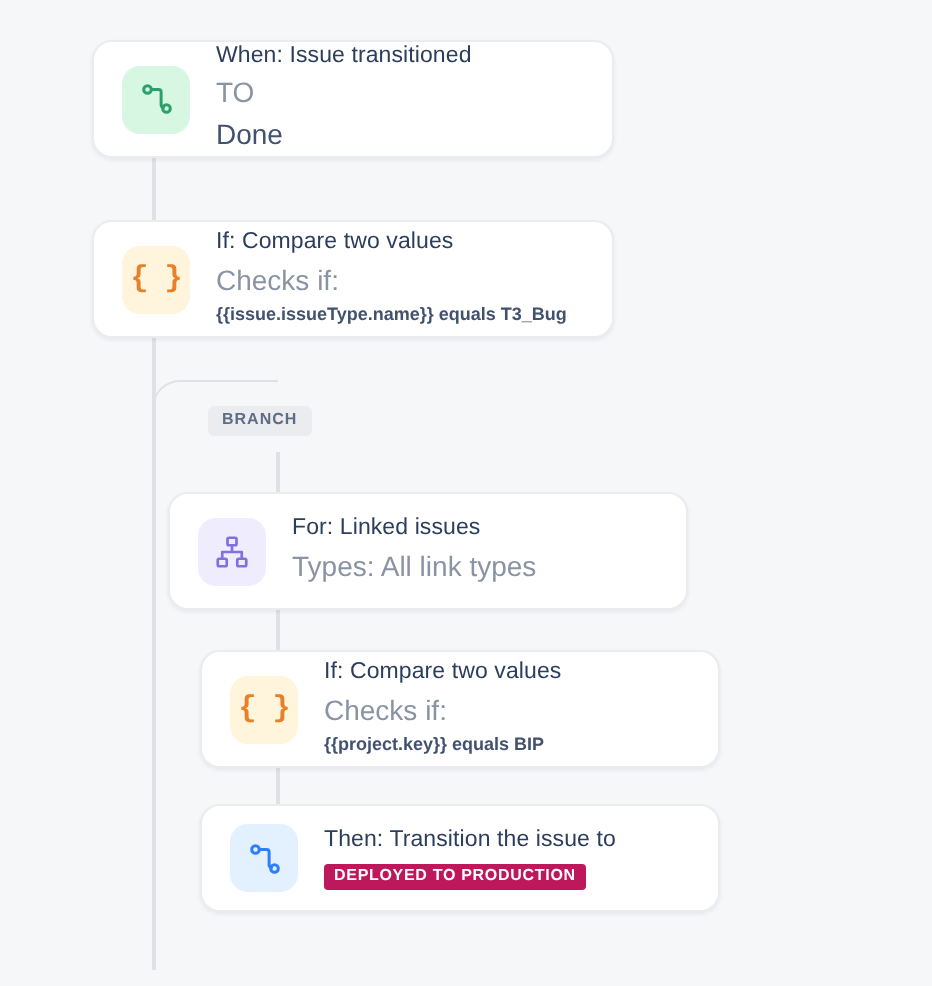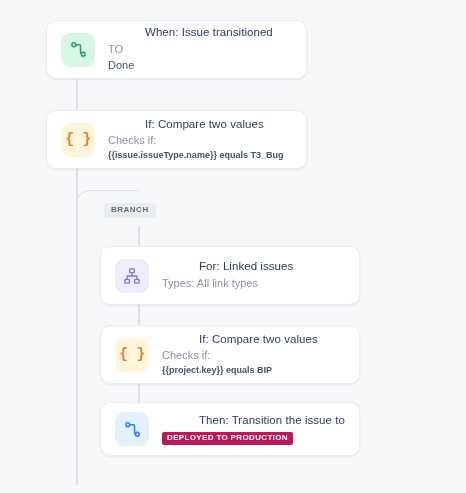--- a/index.html
+++ b/index.html
@@ -81,25 +81,24 @@
     justify-content: center;
     min-width: 0;
   }
 
   .card-title {
     font-size: 11.5px;
     color: #2c3e5d;
     line-height: 1.35;
     letter-spacing: 0.05px;
     white-space: nowrap;
-    margin-left: 37px;
   }
 
   .card-sub {
-    font-size: 11px;
+    font-size: 14px;
     color: #8993a4;
     line-height: 1.5;
     white-space: nowrap;
   }
 
   .card-sub-strong {
     font-size: 9px;
     color: #42526e;
     font-weight: 700;
     line-height: 1.5;
@@ -173,21 +172,21 @@
     <div class="card-icon icon-orange">
       <span class="brace">{&nbsp;}</span>
     </div>
     <div class="card-body">
       <div class="card-title">If: Compare two values</div>
       <div class="card-sub">Checks if:</div>
       <div class="card-sub-strong">{{issue.issueType.name}} equals T3_Bug</div>
     </div>
   </div>
 
-  <div class="card" style="left:100px; top:246px; width:260px; height:59px;">
+  <div class="card" style="left:84px; top:246px; width:260px; height:59px;">
     <div class="card-icon icon-purple">
       <svg width="18" height="18" viewBox="0 0 24 24" fill="none" stroke="#8270db" stroke-width="1.8" stroke-linecap="round" stroke-linejoin="round">
         <rect x="9" y="2.5" width="6" height="5" rx="1"></rect>
         <rect x="2.5" y="16.5" width="6" height="5" rx="1"></rect>
         <rect x="15.5" y="16.5" width="6" height="5" rx="1"></rect>
         <path d="M12 7.5 V12 M5.5 16.5 V12 H18.5 V16.5"></path>
       </svg>
     </div>
     <div class="card-body">
       <div class="card-title">For: Linked issues</div>

